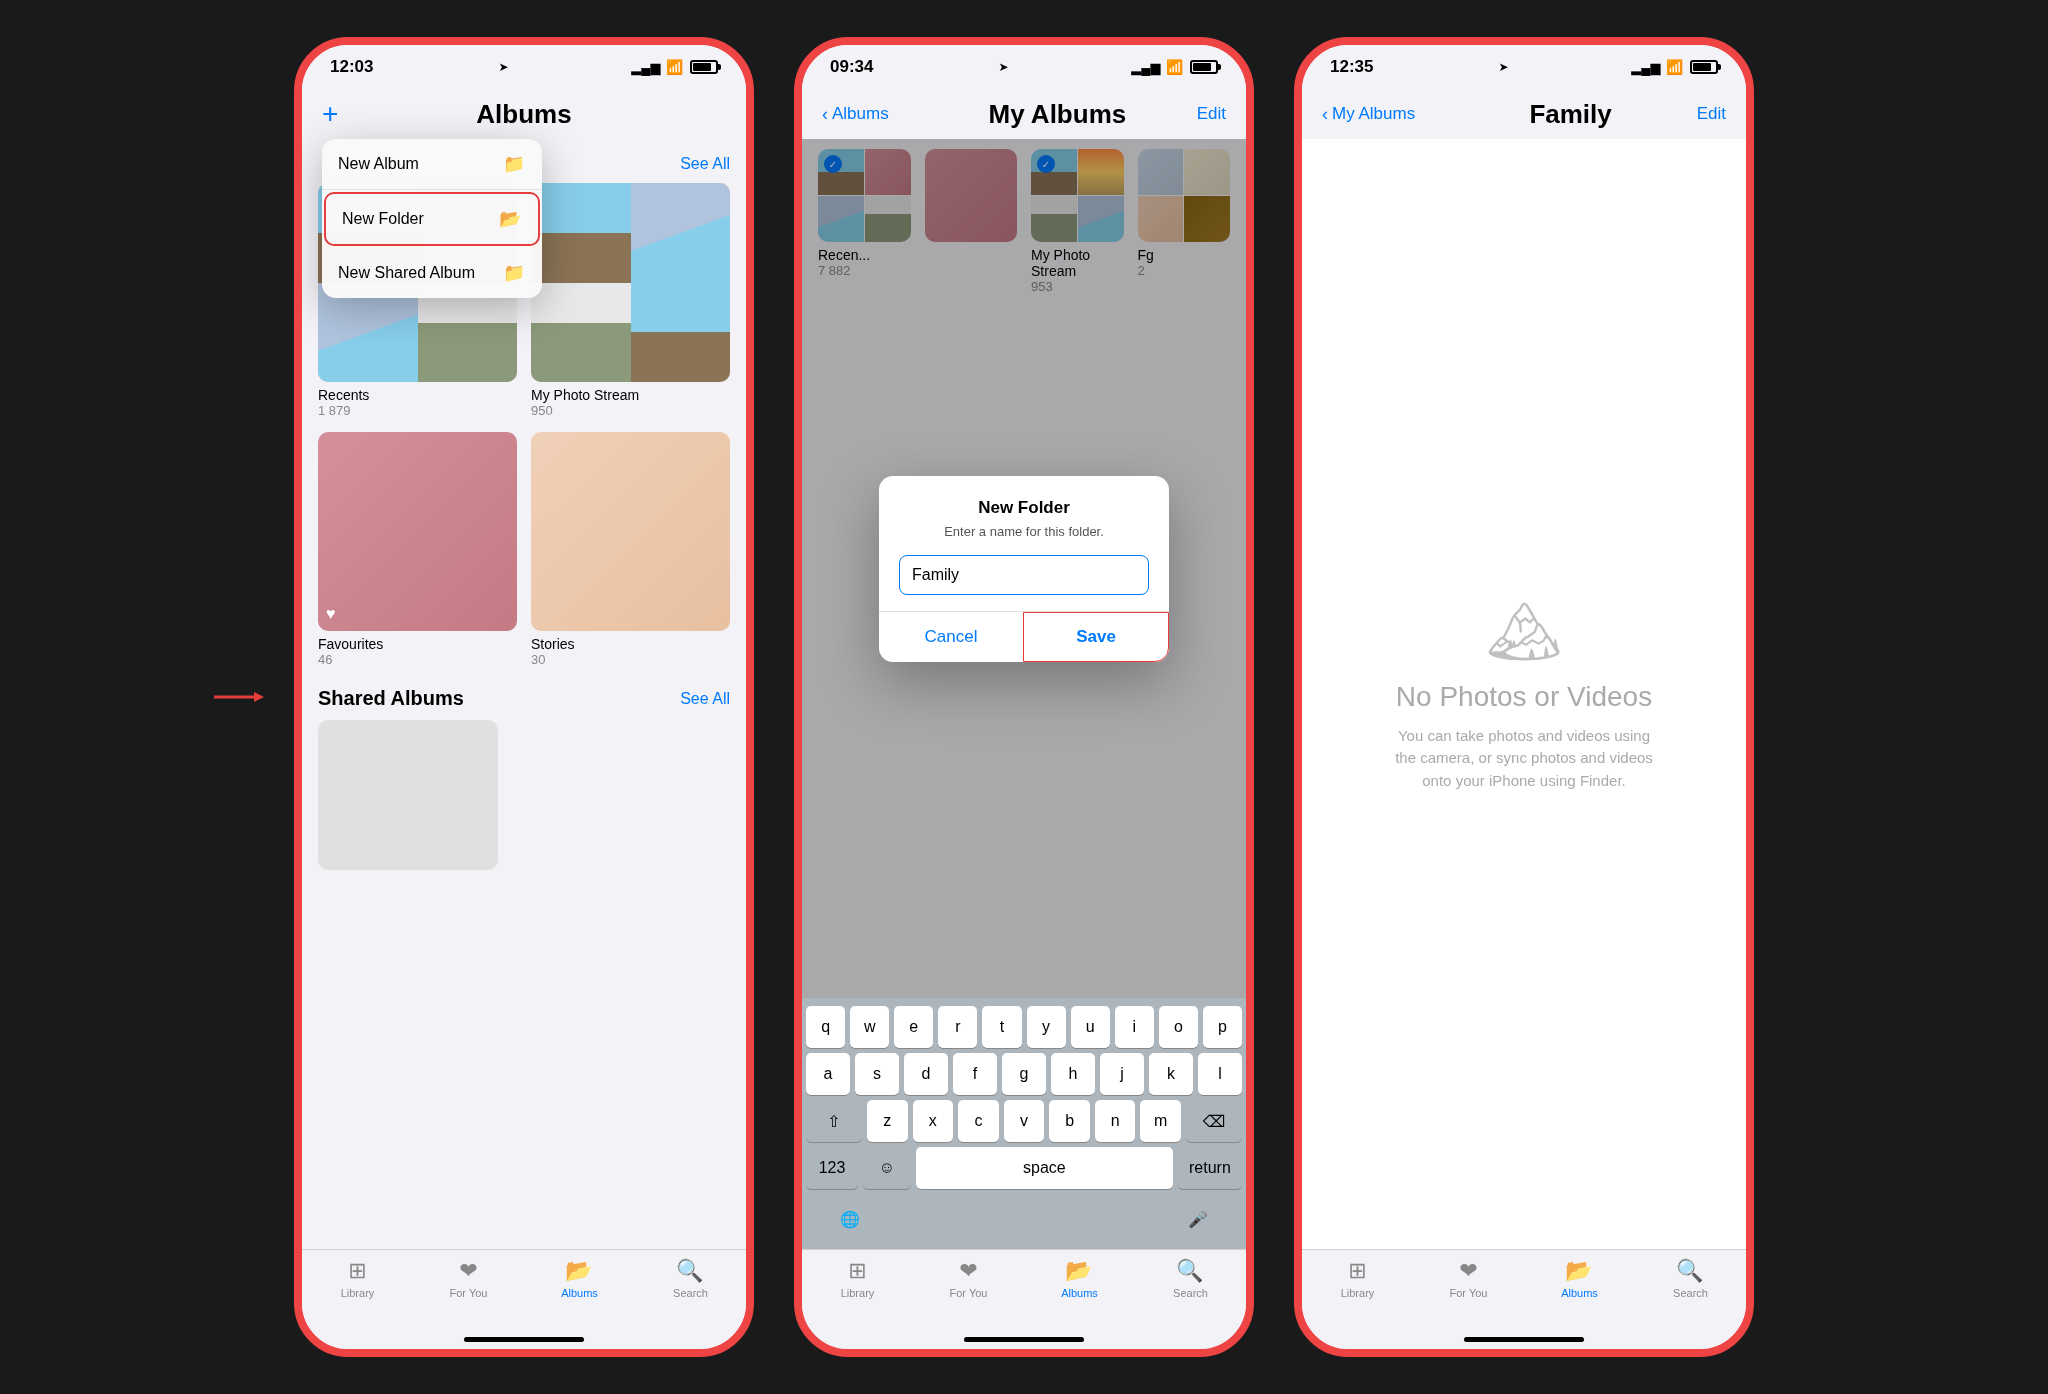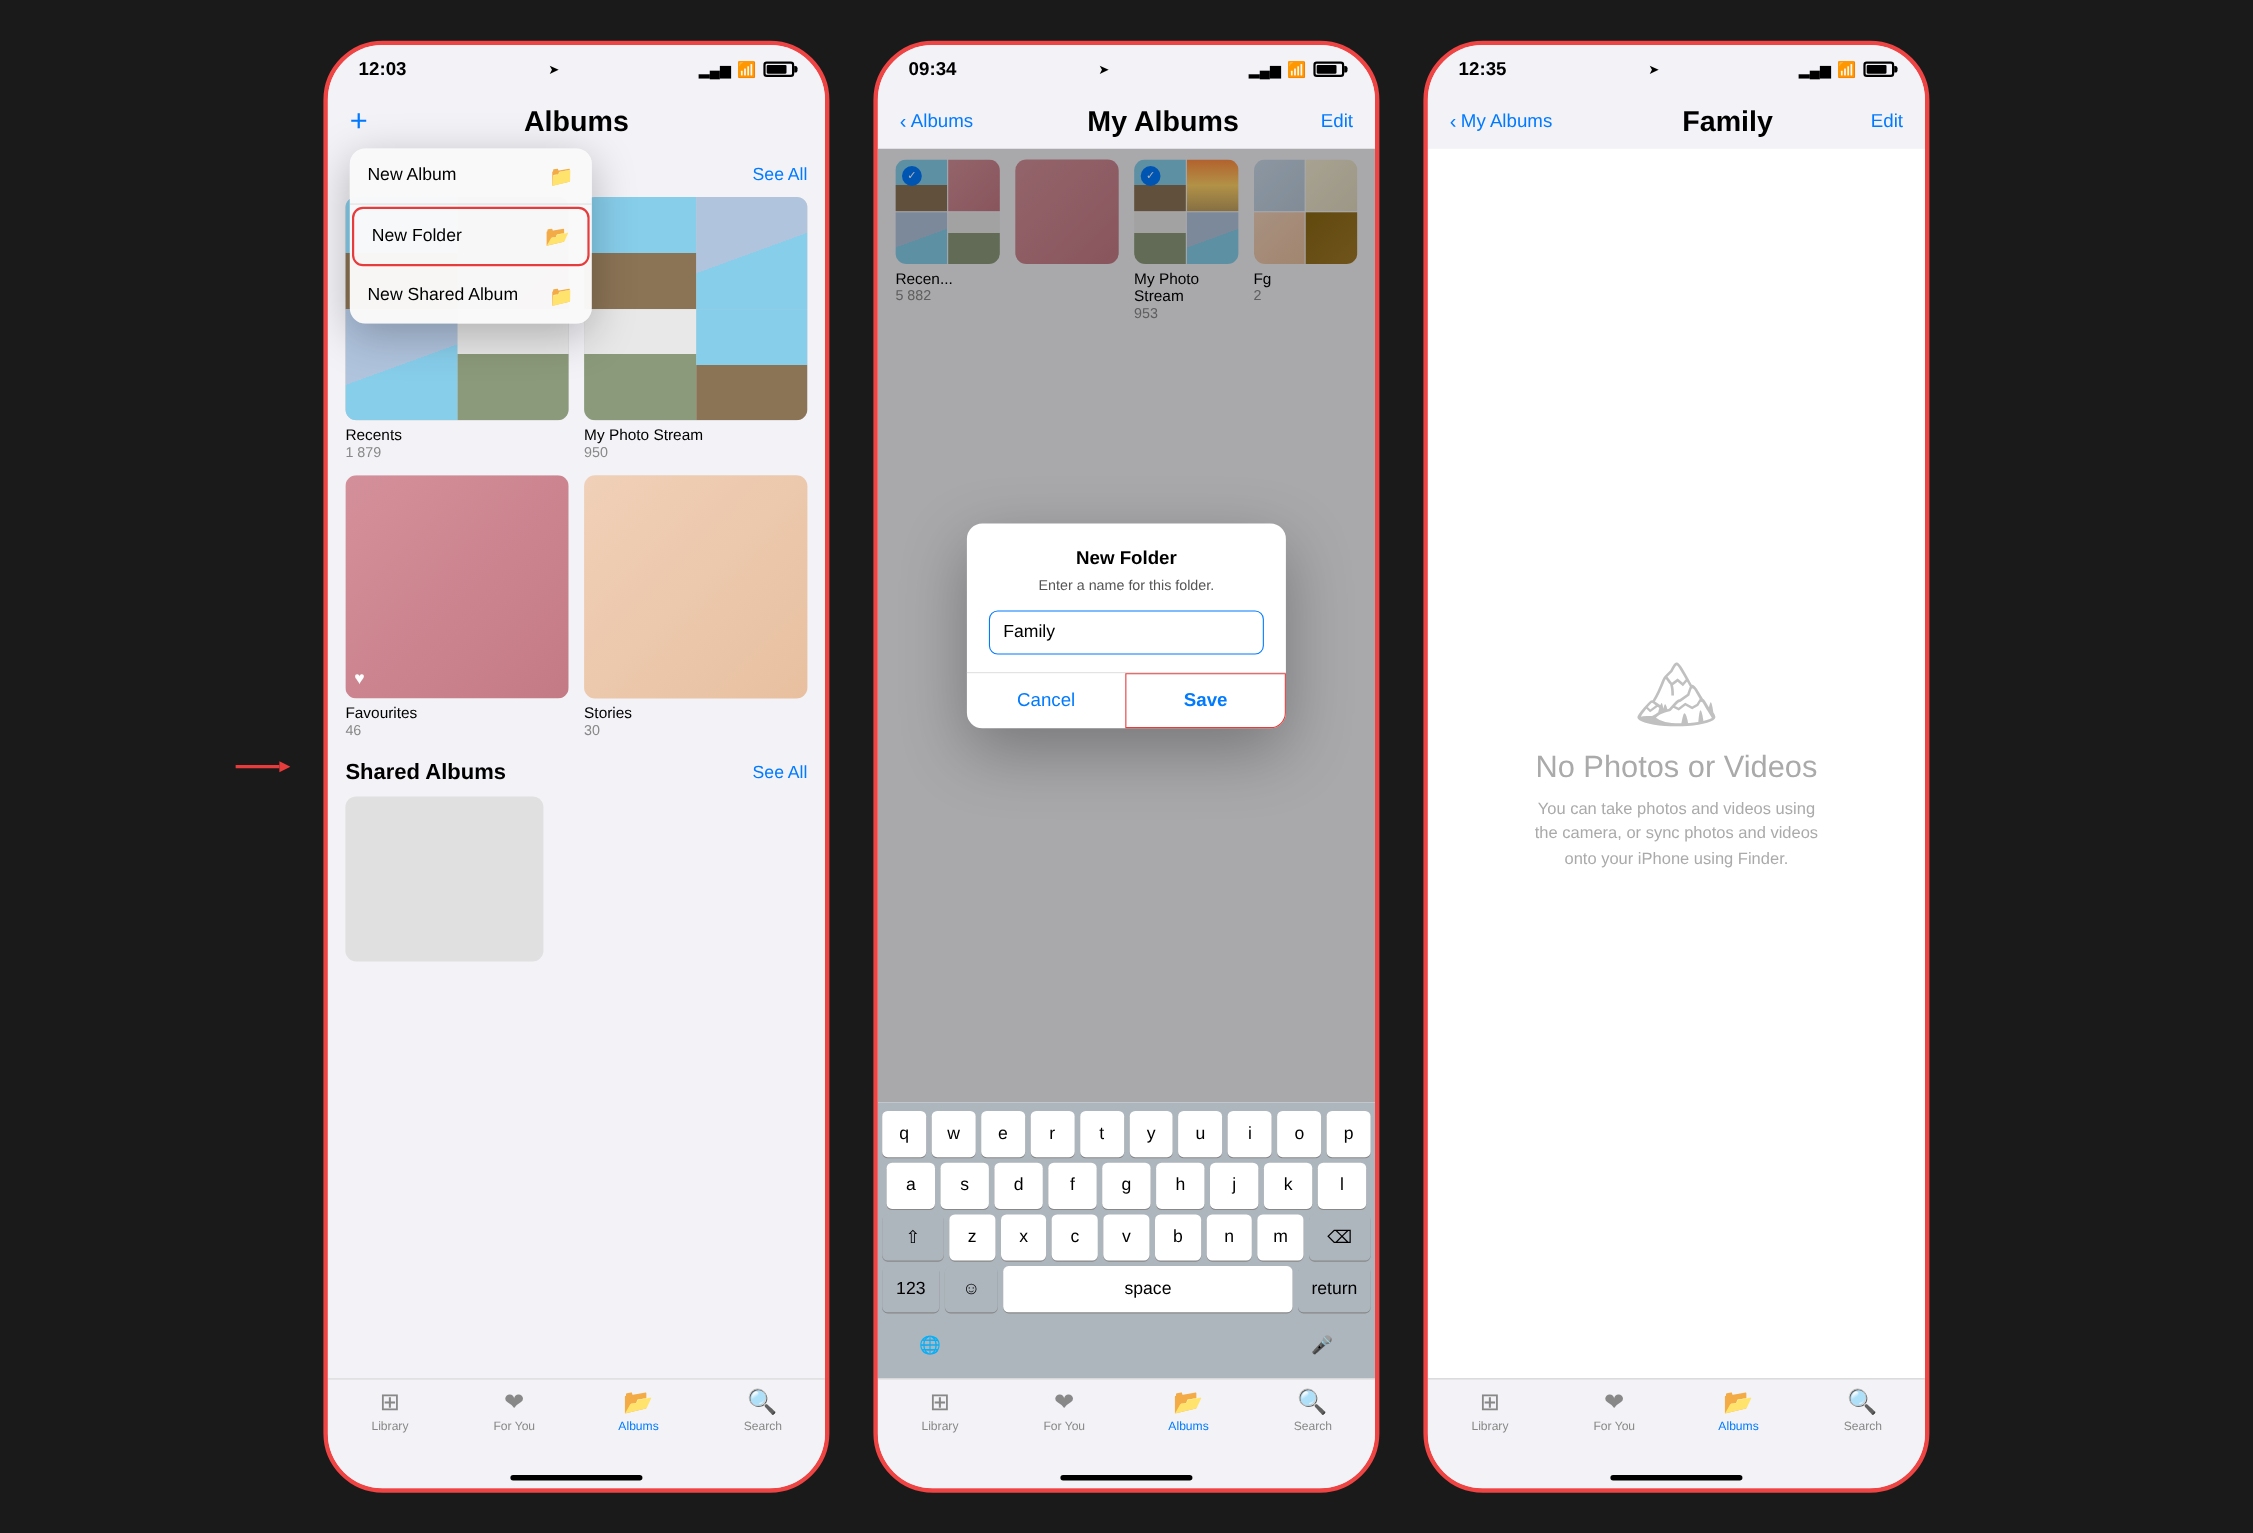--- a/index.html
+++ b/index.html
@@ -15,21 +15,21 @@
     }
 
     
     .phone {
       width: 460px;
       height: 1320px;
       background: #f2f2f7;
       border-radius: 54px;
       overflow: hidden;
       position: relative;
-      border: 4px solid #ef4444;
+      border: 8px solid #ef4444;
       display: flex;
       flex-direction: column;
       margin: 0 20px;
     }
 
     
     .status-bar {
       background: #f2f2f7;
       height: 44px;
       display: flex;
@@ -646,21 +646,21 @@
           <div class="album-thumb-large">
             <div class="multi-grid">
               <div class="mg-cell color-beach1"></div>
               <div class="mg-cell color-pink"></div>
               <div class="mg-cell color-beach2"></div>
               <div class="mg-cell color-mountain"></div>
             </div>
             <div class="blue-circle-badge"></div>
           </div>
           <span class="album-name">Recen...</span>
-          <span class="album-count">5 882</span>
+          <span class="album-count">7 882</span>
         </div>
 
         <div class="album-item">
           <div class="album-thumb-large color-pink"></div>
         </div>
 
         <div class="album-item">
           <div class="album-thumb-large">
             <div class="multi-grid">
               <div class="mg-cell color-beach1"></div>

